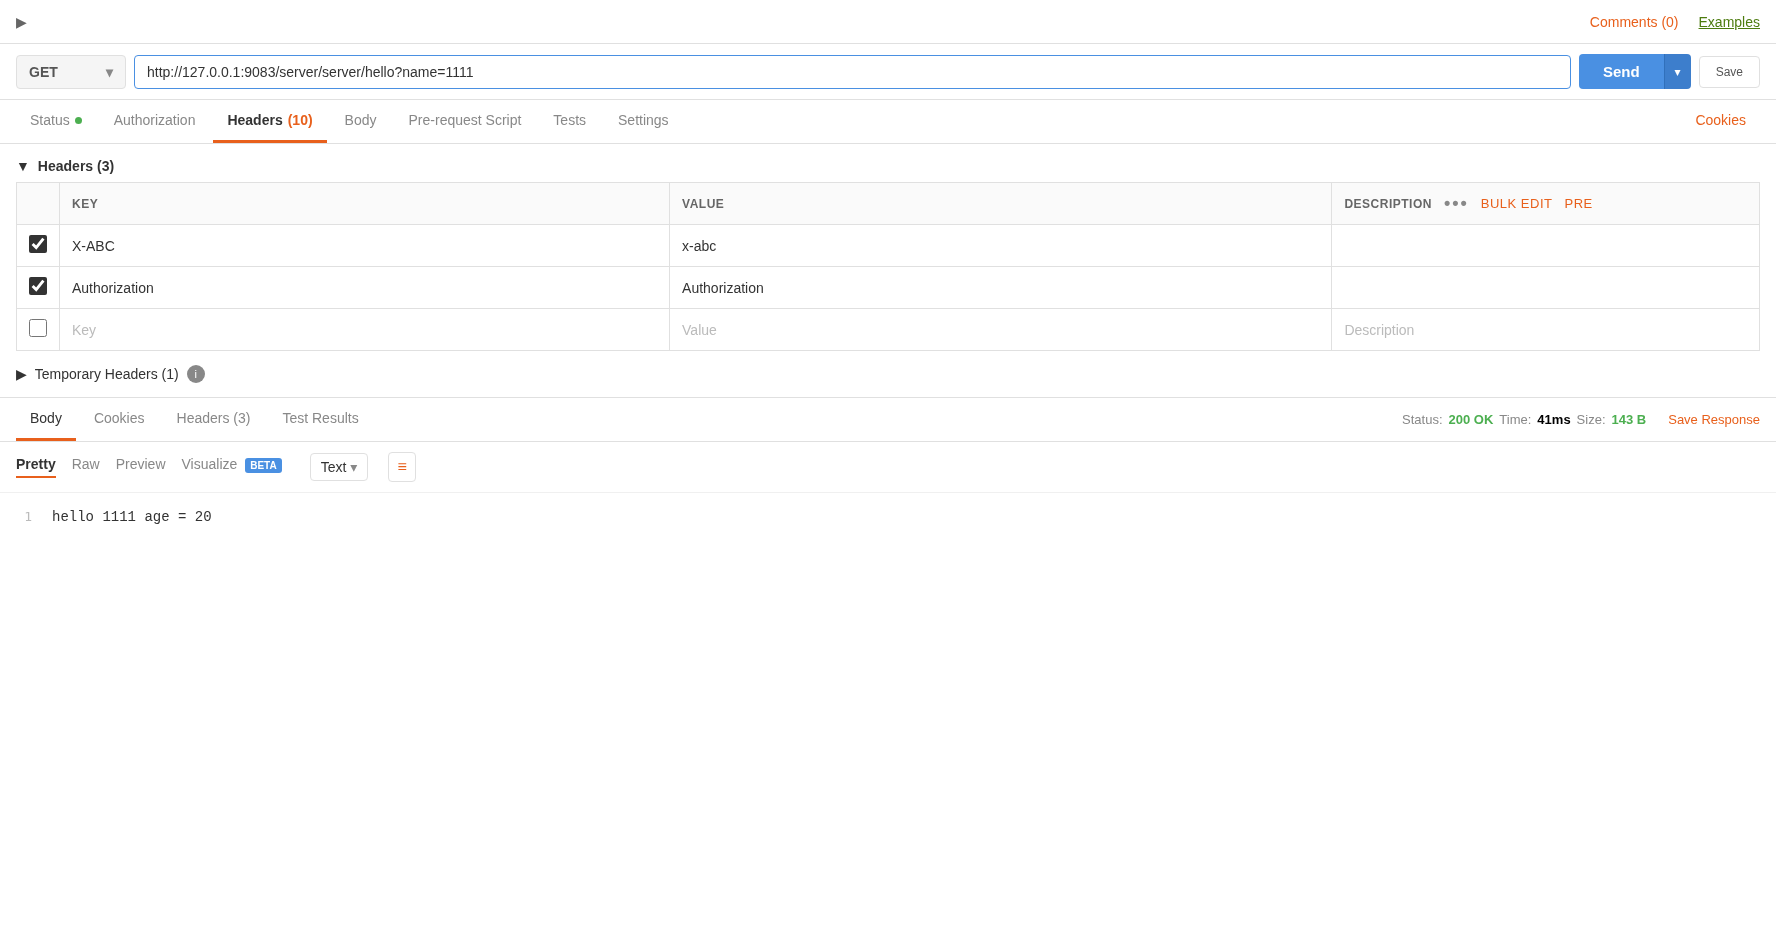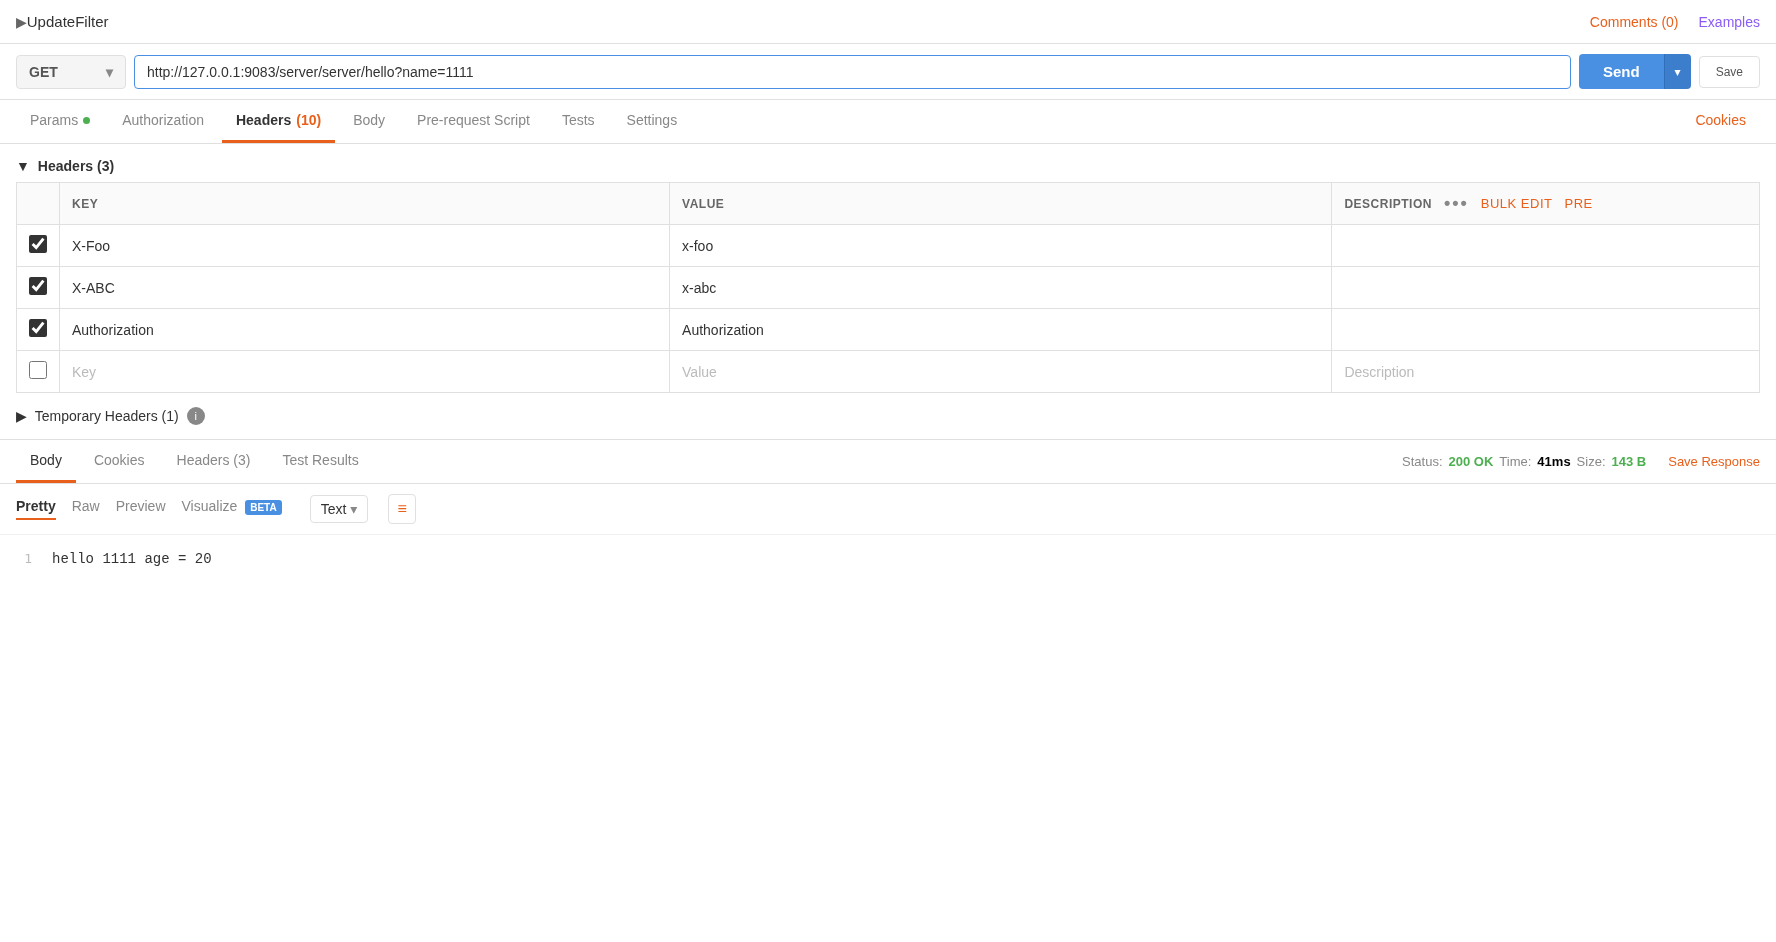--- a/index.html
+++ b/index.html
@@ -32,23 +32,24 @@
     }
     .comments-btn {
       color: #e8601c;
       font-size: 14px;
       cursor: pointer;
       display: flex;
       align-items: center;
       gap: 5px;
     }
     .example-btn {
-      color: #8b5cf6;
-      font-size: 14px;
-      cursor: pointer;
+      color: #4d7c0f;
+      font-size: 14px;
+      cursor: pointer;
+      text-decoration: underline;
     }
 
     .request-bar {
       display: flex;
       align-items: center;
       padding: 10px 16px;
       gap: 8px;
       border-bottom: 1px solid #e0e0e0;
       background: #fff;
     }
@@ -358,21 +359,20 @@
       gap: 20px;
     }
     .line-num { color: #bbb; font-size: 13px; min-width: 16px; text-align: right; font-family: monospace; }
     .code-line { font-family: 'Courier New', monospace; font-size: 14px; color: #333; font-weight: 500; }
   </style>
 </head>
 <body>
 
 <div class="top-bar">
   <span class="window-title-arrow">▶</span>
-  <span class="window-title">UpdateFilter</span>
   <div class="top-right-actions">
     <span class="comments-btn">Comments (0)</span>
     <span class="example-btn">Examples</span>
   </div>
 </div>
 
 <div class="request-bar">
   <div class="method-select">
     <span class="method-name">GET</span>
     <span class="chevron">▾</span>
@@ -380,21 +380,21 @@
   <input type="text" class="url-input" value="http://127.0.0.1:9083/server/server/hello?name=1111" style="">
   <div class="send-btn-group">
     <button class="send-btn-main">Send</button>
     <button class="send-btn-dropdown">▾</button>
   </div>
   <button class="save-btn">Save</button>
 </div>
 
 <div class="tabs-row">
   <div class="tab">
-    <span>Params</span>
+    <span>Status</span>
     <span class="dot"></span>
   </div>
   <div class="tab">
     <span>Authorization</span>
   </div>
   <div class="tab active">
     <span>Headers</span>
     <span class="count">(10)</span>
   </div>
   <div class="tab">
@@ -435,32 +435,20 @@
             <span>DESCRIPTION</span>
             <span class="dots-btn">•••</span>
             <span class="bulk-edit-btn">Bulk Edit</span>
             <span class="pre-btn">Pre</span>
           </div>
         </th>
       </tr>
     </thead>
     <tbody>
 
-      <tr>
-        <td class="col-checkbox">
-          <input type="checkbox" class="row-checkbox" checked="" style="">
-        </td>
-        <td class="col-key">
-          <span>X-Foo</span>
-        </td>
-        <td class="col-value">
-          <span>x-foo</span>
-        </td>
-        <td></td>
-      </tr>
 
       <tr>
         <td class="col-checkbox">
           <input type="checkbox" class="row-checkbox" checked="" style="">
         </td>
         <td class="col-key">
           <span>X-ABC</span>
         </td>
         <td class="col-value">
           <span>x-abc</span>

